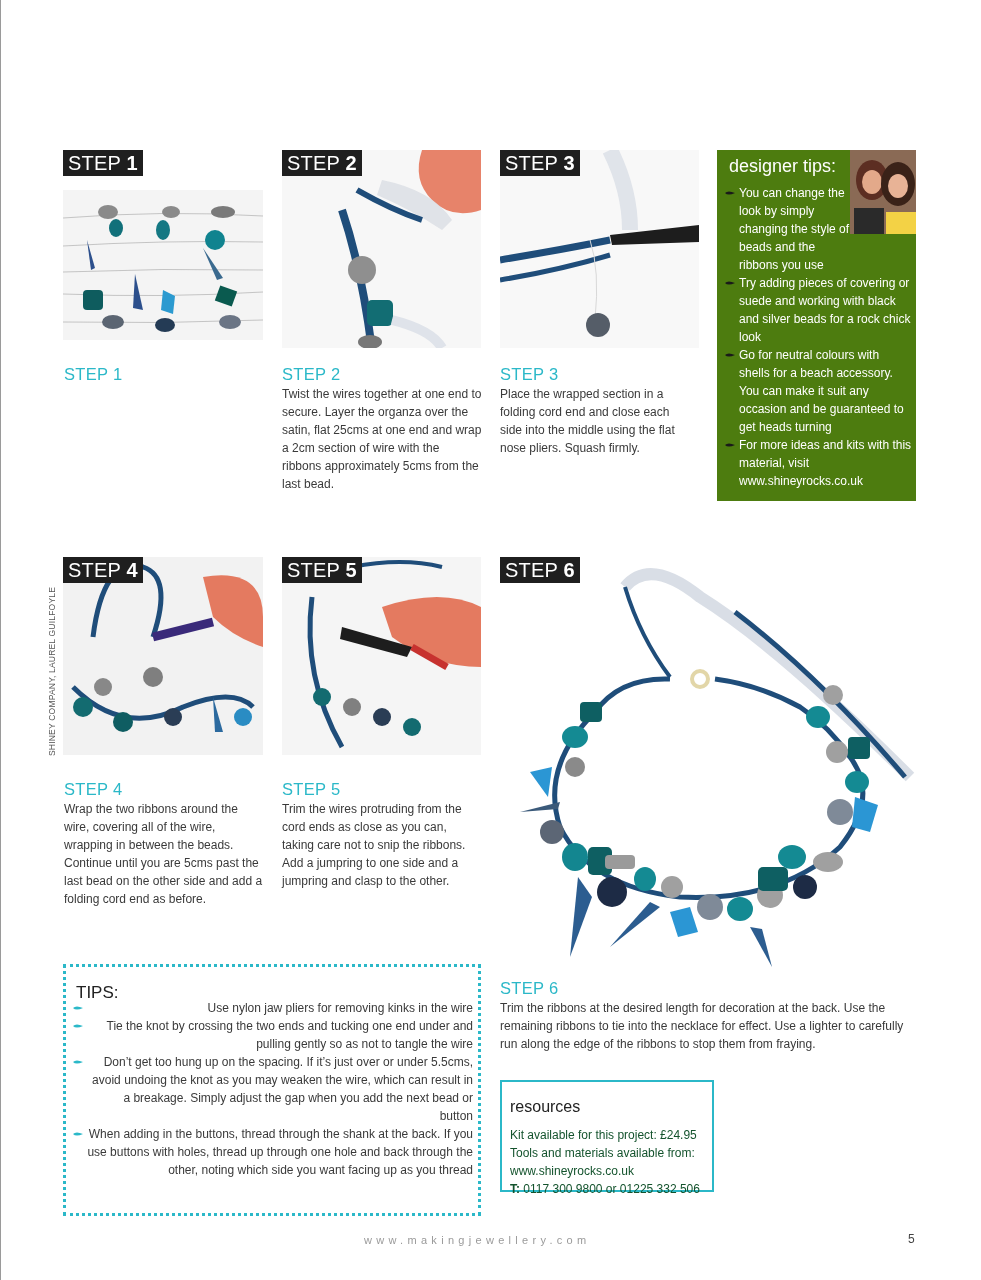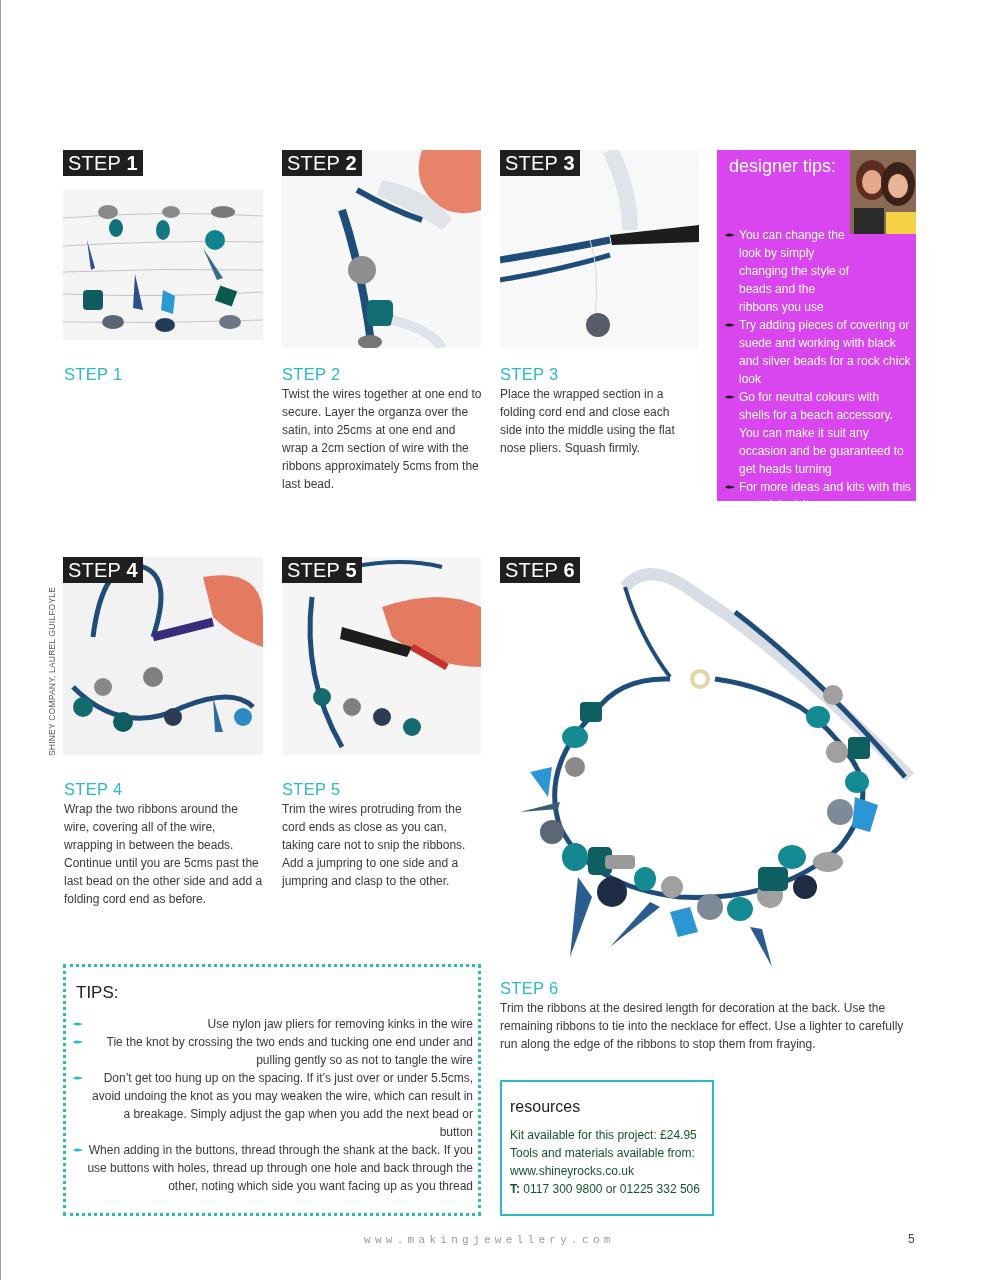--- a/index.html
+++ b/index.html
@@ -11,44 +11,44 @@
     .step-tag { position: absolute; left: 0; top: 0; background: #1f1f1f; color: #ffffff;
       font-family: "Liberation Sans", sans-serif; font-size: 20px; line-height: 26px;
       padding: 0 5px; letter-spacing: 0.2px; height: 26px; }
     .step-tag b { font-weight: bold; }
     .photo svg { position: absolute; left: 0; top: 0; }
 
     .step-text { position: absolute; width: 205px; }
     .step-title { color: #2bb8c8; font-family: "Liberation Sans", sans-serif; font-size: 16.5px; letter-spacing: 0.3px; line-height: 20px; margin-bottom: 1px; }
     .step-body { font-family: "Liberation Sans", sans-serif; font-size: 12px; line-height: 18px; color: #3a3a3a; }
 
-    .designer { position: absolute; left: 717px; top: 150px; width: 199px; height: 351px; background: #d946ef; color: #ffffff; }
+    .designer { position: absolute; left: 717px; top: 150px; width: 199px; height: 351px; background: #4d7c0f; color: #ffffff; }
     .designer-title { position: absolute; left: 12px; top: 6px; font-family: "Liberation Sans", sans-serif; font-size: 18px; font-weight: normal; }
     .designer-photo { position: absolute; left: 133px; top: 0; width: 66px; height: 84px; overflow: hidden; background: #7a5a48; }
     .designer-list { position: absolute; left: 8px; top: 34px; width: 188px; list-style: none; }
     .designer-list li { position: relative; padding-left: 14px; font-family: "Liberation Sans", sans-serif; font-size: 12px; line-height: 18px; }
     .designer-list li .bul { position: absolute; left: 0; top: 6px; width: 10px; height: 6px; }
     .designer-list li:first-child .txt, .designer-list li:first-child { width: 120px; }
 
     .credit { position: absolute; left: 47px; top: 756px; width: 165px; height: 12px; transform: rotate(-90deg); transform-origin: 0 0;
       font-family: "Liberation Sans", sans-serif; font-size: 8.5px; color: #555; letter-spacing: 0.2px; white-space: nowrap; }
 
     .tips { position: absolute; left: 63px; top: 964px; width: 418px; height: 252px;
       border: 3px dotted #2bb8c8; border-width: 3px; text-align: right; }
     .tips-title { position: absolute; left: 10px; top: 16px; font-family: "Liberation Sans", sans-serif; font-size: 17px; color: #222; }
-    .tips-list { position: absolute; left: 7px; top: 48px; width: 400px; list-style: none; }
+    .tips-list { position: absolute; left: 7px; top: 32px; width: 400px; list-style: none; }
     .tips-list li { position: relative; padding-left: 14px; font-family: "Liberation Sans", sans-serif; font-size: 12px; line-height: 18px; color: #3a3a3a; }
     .tips-list li .bul { position: absolute; left: 0; top: 6px; width: 10px; height: 6px; }
 
-    .resources { position: absolute; left: 500px; top: 1080px; width: 214px; height: 136px; border: 2px solid #2bb8c8; }
+    .resources { position: absolute; left: 500px; top: 1080px; width: 214px; height: 112px; border: 2px solid #2bb8c8; }
     .res-title { position: absolute; left: 8px; top: 16px; font-family: "Liberation Sans", sans-serif; font-size: 16px; color: #222; }
     .res-lines { position: absolute; left: 8px; top: 44px; width: 200px; font-family: "Liberation Sans", sans-serif; font-size: 12px; line-height: 18px; color: #14532d; }
     .res-lines b { font-weight: bold; }
 
-    .footer-url { position: absolute; left: 364px; top: 1234px; font-family: Liberation Mono, monospace; font-size: 11px; letter-spacing: 4.3px; color: #9a9a9a; }
+    .footer-url { position: absolute; left: 364px; top: 1234px; font-family: Liberation Sans, sans-serif; font-size: 11px; letter-spacing: 4.3px; color: #9a9a9a; }
     .page-num { position: absolute; left: 908px; top: 1232px; font-family: "Liberation Sans", sans-serif; font-size: 12px; color: #444; }
   </style>
 </head>
 <body>
 
 <div class="page-edge"></div>
 
 <div class="photo" style="left:63px;top:150px;width:200px;height:198px;background:#ffffff;">
   <svg width="200" height="198" viewBox="0 0 200 198">
     <rect x="0" y="40" width="200" height="150" fill="#f4f4f4"></rect>
@@ -109,21 +109,21 @@
       <rect width="66" height="84" fill="#8a6a55"></rect>
       <ellipse cx="22" cy="30" rx="16" ry="20" fill="#5c2e22"></ellipse>
       <ellipse cx="22" cy="32" rx="10" ry="12" fill="#e3a98a"></ellipse>
       <ellipse cx="48" cy="34" rx="17" ry="22" fill="#3a2218"></ellipse>
       <ellipse cx="48" cy="36" rx="10" ry="12" fill="#e8b396"></ellipse>
       <rect x="4" y="58" width="30" height="26" fill="#2a2a2a"></rect>
       <rect x="36" y="62" width="30" height="22" fill="#f3d245"></rect>
     </svg>
   </div>
   <ul class="designer-list">
-    <li style="width:125px;margin-top:42px;">
+    <li style="width:125px;">
       <svg class="bul" viewBox="0 0 10 6">
           <path d="M0 3 Q3 0 10 3 Q3 6 0 3 Z" fill="#1a1a1a"></path>
         </svg>
       <span>You can change the look by simply changing the style of beads and the ribbons you use</span>
     </li>
     <li>
       <svg class="bul" viewBox="0 0 10 6">
           <path d="M0 3 Q3 0 10 3 Q3 6 0 3 Z" fill="#1a1a1a"></path>
         </svg>
       <span>Try adding pieces of covering or suede and working with black and silver beads for a rock chick look</span>
@@ -141,21 +141,21 @@
       <span>For more ideas and kits with this material, visit www.shineyrocks.co.uk</span>
     </li>
   </ul>
 </div>
 
 <div class="step-text" style="left:64px;top:364px;">
   <div class="step-title">STEP 1</div>
 </div>
 <div class="step-text" style="left:282px;top:364px;">
   <div class="step-title">STEP 2</div>
-  <div class="step-body" style="width:200px;">Twist the wires together at one end to secure. Layer the organza over the satin, into 25cms at one end and wrap a 2cm section of wire with the ribbons approximately 5cms from the last bead.</div>
+  <div class="step-body" style="width:200px;">Twist the wires together at one end to secure. Layer the organza over the satin, flat 25cms at one end and wrap a 2cm section of wire with the ribbons approximately 5cms from the last bead.</div>
 </div>
 <div class="step-text" style="left:500px;top:364px;">
   <div class="step-title">STEP 3</div>
   <div class="step-body" style="width:192px;">Place the wrapped section in a folding cord end and close each side into the middle using the flat nose pliers. Squash firmly.</div>
 </div>
 
 <div class="credit">SHINEY COMPANY, LAUREL GUILFOYLE</div>
 
 <div class="photo" style="left:63px;top:557px;width:200px;height:198px;background:#f2f2f2;">
   <svg width="200" height="198" viewBox="0 0 200 198">

